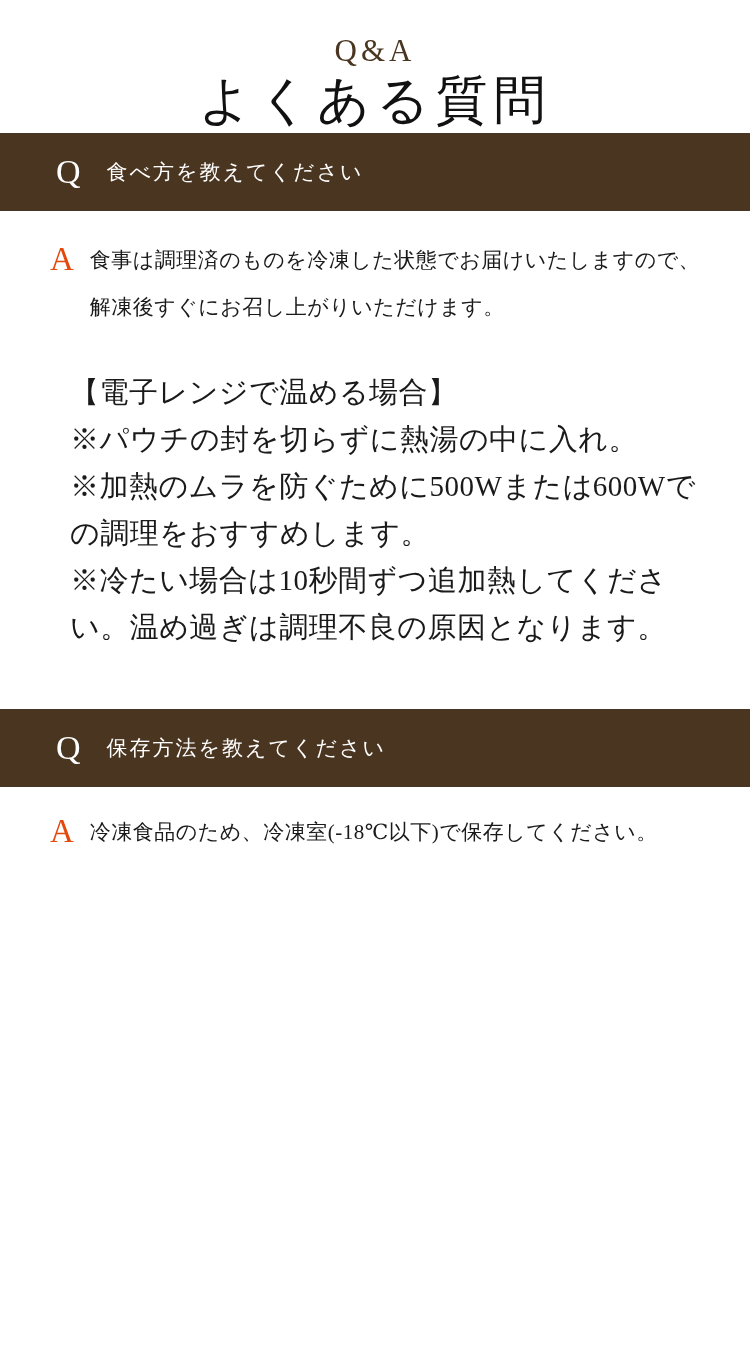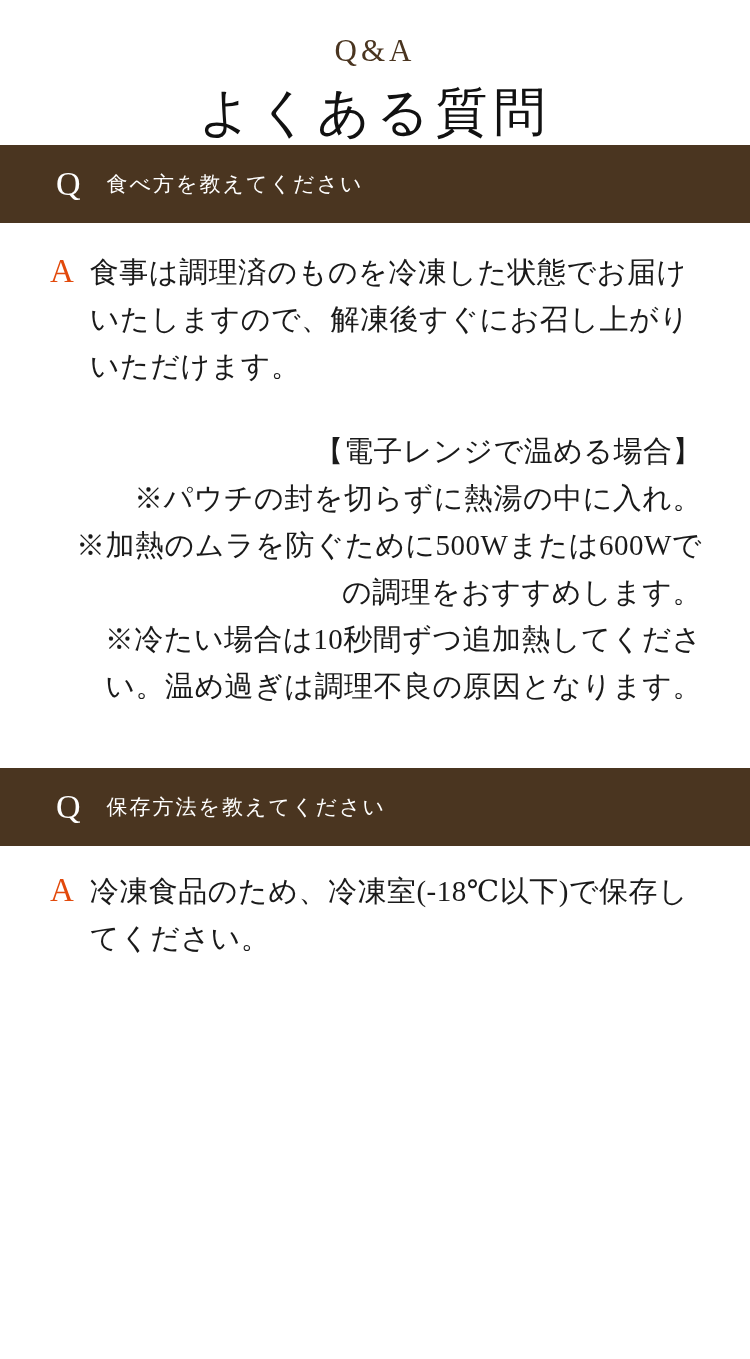--- a/index.html
+++ b/index.html
@@ -30,21 +30,20 @@
     font-size: 31px;
     letter-spacing: 4px;
     color: #4a3520;
     font-family: "Liberation Serif", "DejaVu Serif", serif;
     line-height: 1.1;
   }
   .header-title {
     font-size: 52px;
     letter-spacing: 6px;
     color: #111111;
-    margin-top: 12px;
     line-height: 1.25;
     font-family: "Liberation Serif", "DejaVu Serif", serif;
   }
 
   
   .q-bar {
     background: #4a3520;
     color: #ffffff;
     display: flex;
     align-items: center;
@@ -74,32 +73,31 @@
   }
   .a-mark {
     color: #e2490b;
     font-size: 33px;
     line-height: 44px;
     margin-right: 16px;
     font-family: "Liberation Serif", "DejaVu Serif", serif;
     flex: 0 0 auto;
   }
   .a-body {
-    font-size: 29px;
+    font-size: 21px;
     line-height: 47px;
     letter-spacing: 0.5px;
   }
   .para {
     font-size: 29px;
     line-height: 47px;
     letter-spacing: 0.5px;
   }
   .para.indent {
     padding-left: 20px;
-    text-align: right;
   }
   .gap-block {
     height: 38px;
   }
 
   
   .section-2 .answer {
     padding-top: 22px;
   }
 </style>

